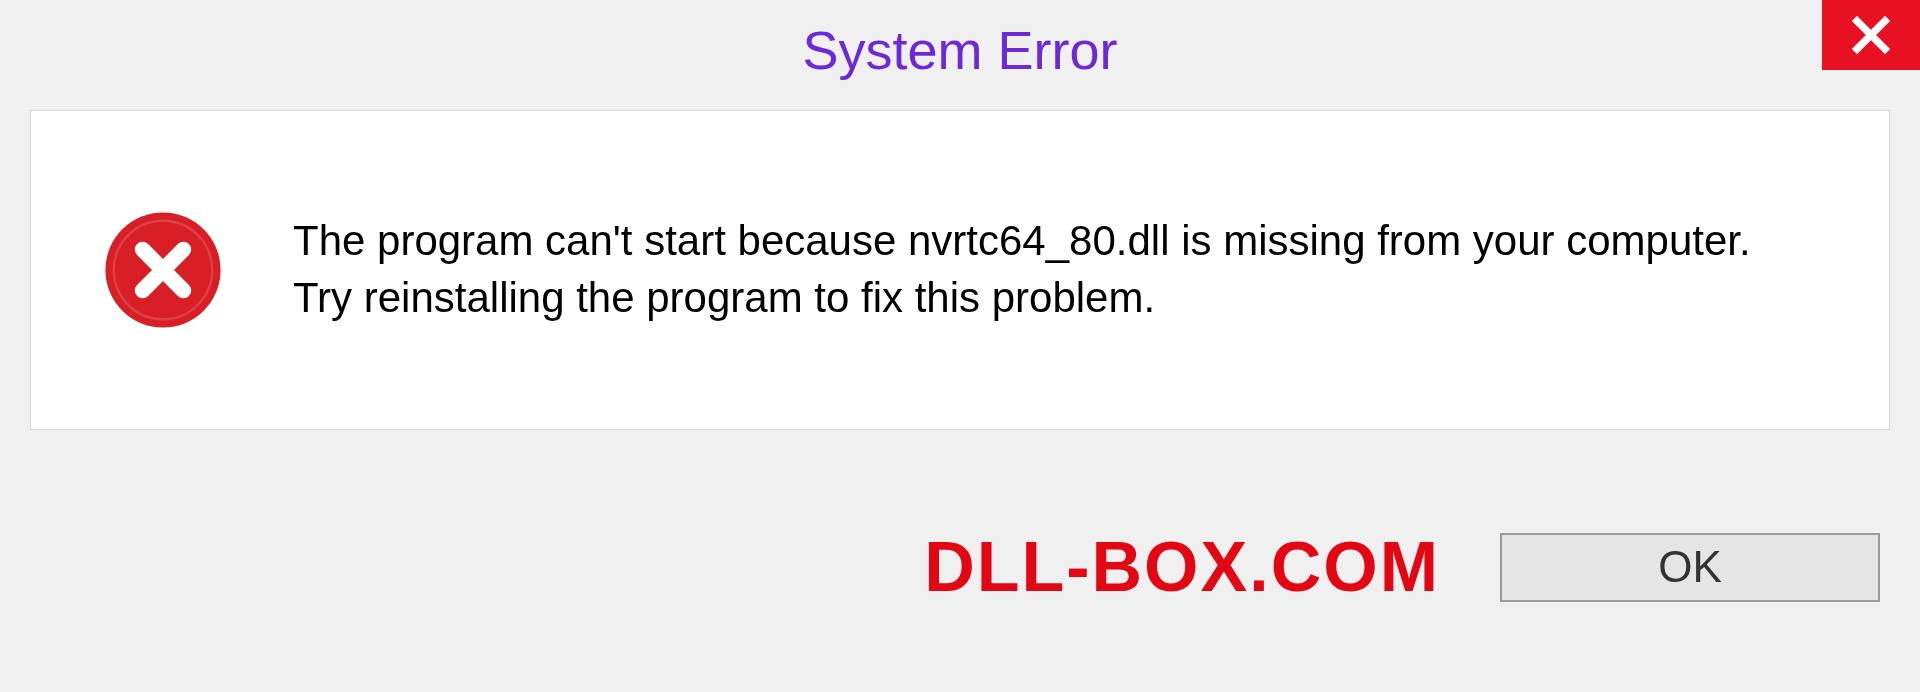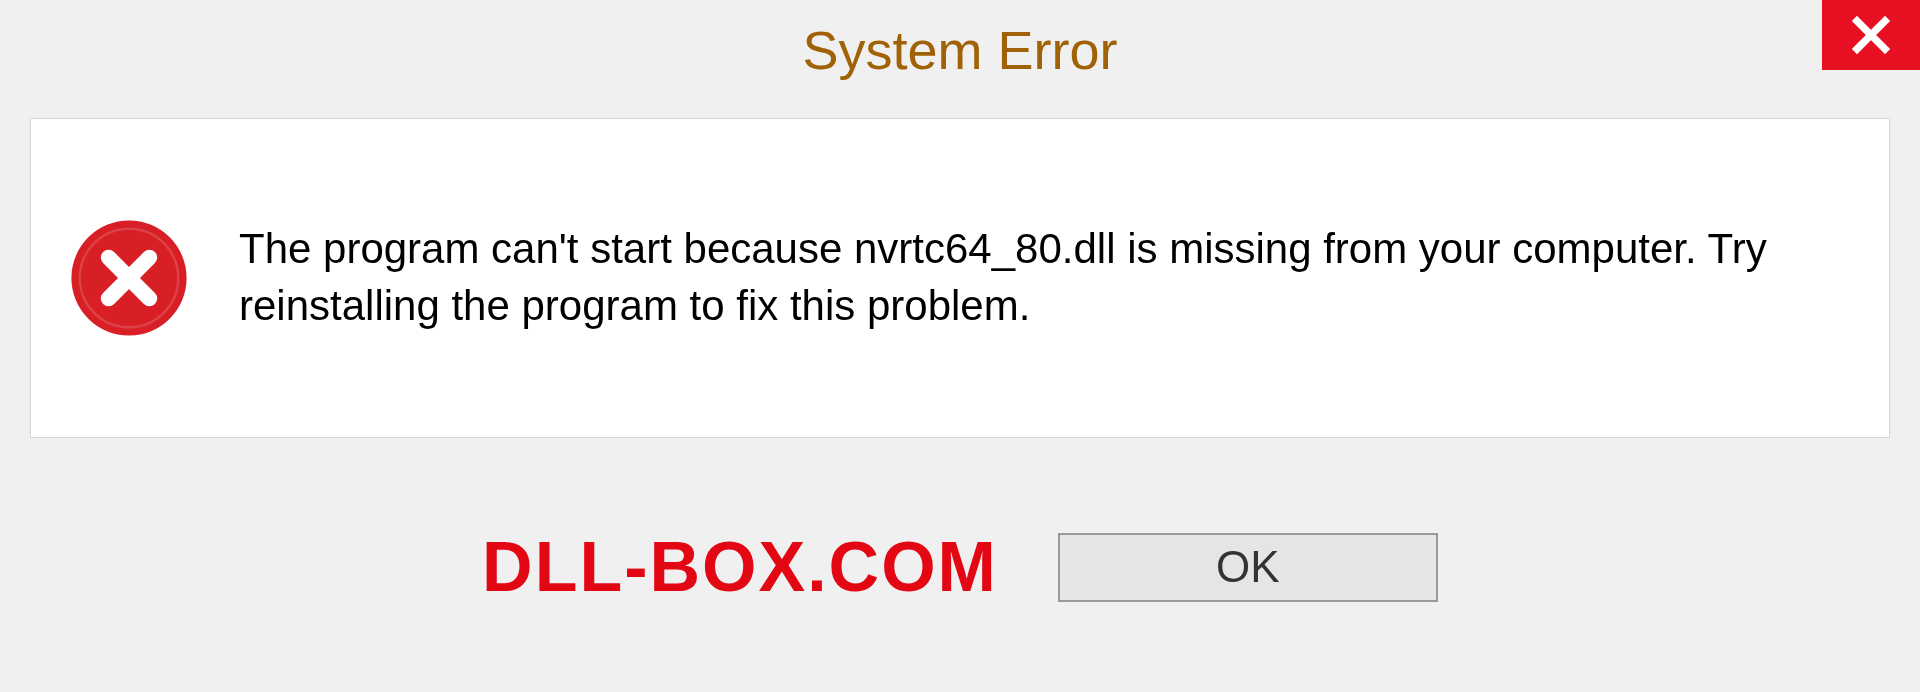--- a/index.html
+++ b/index.html
@@ -17,48 +17,48 @@
     }
     .titlebar {
       position: relative;
       height: 100px;
       display: flex;
       align-items: center;
       justify-content: center;
     }
     .title {
       font-size: 54px;
-      color: #a16207;
+      color: #6d28d9;
       font-weight: 400;
     }
     .close-btn {
       position: absolute;
       top: 0;
       right: 0;
       width: 98px;
       height: 70px;
       background: #e81123;
       display: flex;
       align-items: center;
       justify-content: center;
       cursor: pointer;
     }
     .close-btn svg {
       width: 42px;
       height: 42px;
     }
     .content-panel {
-      margin: 18px 30px 0 30px;
+      margin: 10px 30px 0 30px;
       background: #ffffff;
       border: 1px solid #d8d8d8;
       height: 320px;
       display: flex;
       align-items: center;
-      padding: 0 60px 0 38px;
-      gap: 50px;
+      padding: 0 60px 0 72px;
+      gap: 70px;
     }
     .error-icon-wrap {
       flex: 0 0 auto;
     }
     .error-icon-wrap svg {
       width: 120px;
       height: 120px;
       display: block;
     }
     .message {
@@ -69,21 +69,21 @@
       padding-right: 20px;
     }
     .footer {
       position: absolute;
       bottom: 0;
       left: 0;
       right: 0;
       height: 230px;
       display: flex;
       align-items: center;
-      justify-content: center;
+      justify-content: flex-end;
       padding: 0 40px 20px 40px;
       gap: 60px;
     }
     .watermark {
       font-size: 70px;
       font-weight: 800;
       color: #e30613;
       letter-spacing: 2px;
       font-family: Arial, sans-serif;
     }

